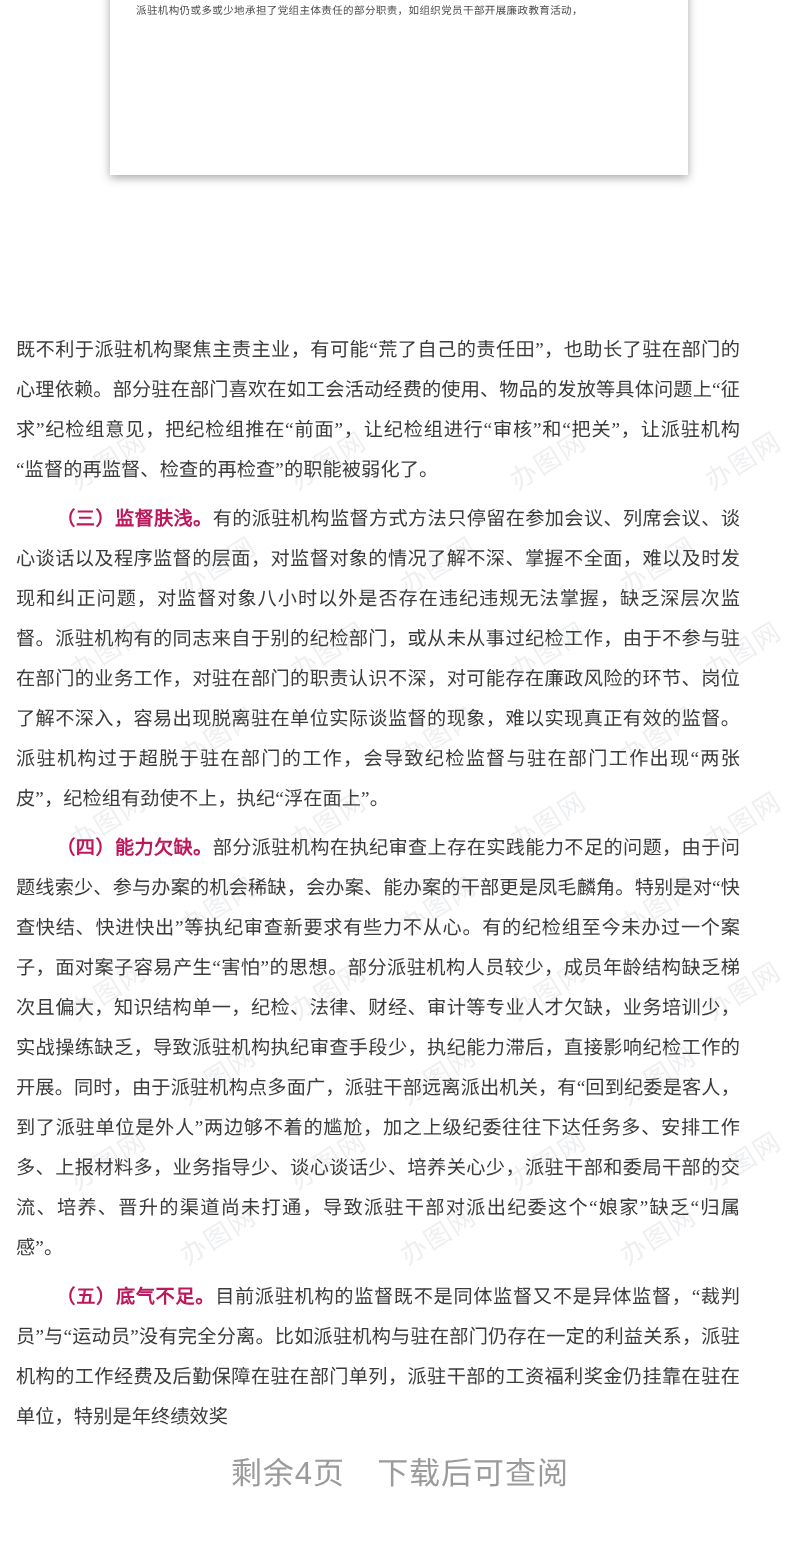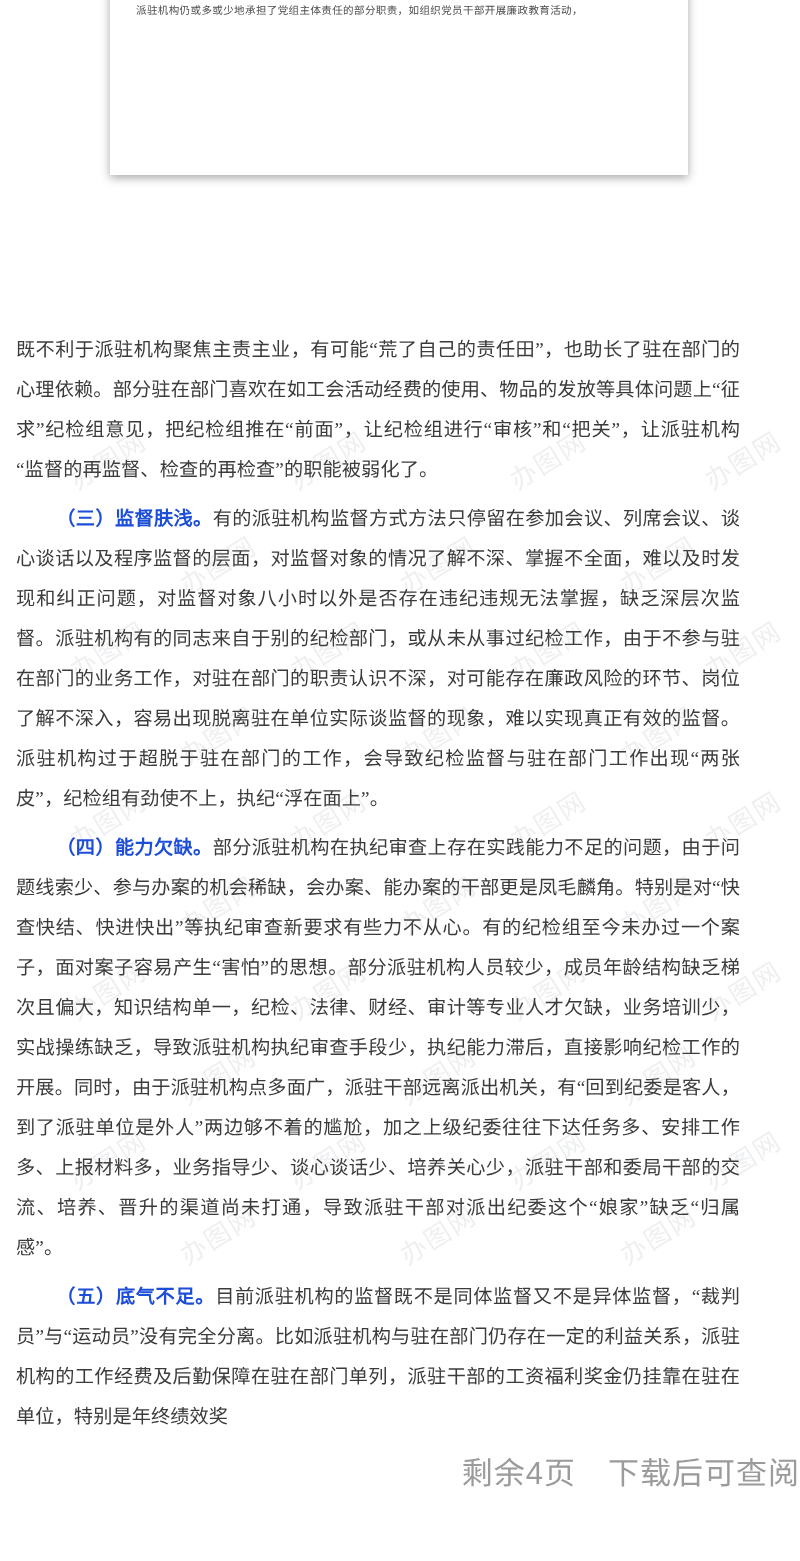--- a/index.html
+++ b/index.html
@@ -60,21 +60,21 @@
     text-align: justify;
     text-justify: inter-ideograph;
     color: #3b3b3b;
     margin: 0;
     font-family: "Liberation Serif", "DejaVu Serif", serif;
   }
   .para + .para { margin-top: 9px; }
   .para.indent { text-indent: 2.1em; }
   .para .lead {
     font-weight: bold;
-    color: #1d4ed8;
+    color: #be185d;
   }
 
   
   .wm-layer {
     position: absolute;
     inset: 0;
     pointer-events: none;
     z-index: 5;
     overflow: hidden;
   }
@@ -88,21 +88,21 @@
     white-space: nowrap;
     user-select: none;
   }
 
   
   .footer {
     position: absolute;
     left: 0;
     top: 1448px;
     width: 800px;
-    text-align: right;
+    text-align: center;
   }
   .footer-text {
     display: inline-block;
     font-size: 31px;
     letter-spacing: 1px;
     color: #9b9b9b;
     font-family: "Liberation Sans", "DejaVu Sans", sans-serif;
     font-weight: 400;
   }
   .footer-gap { display: inline-block; width: 24px; }

